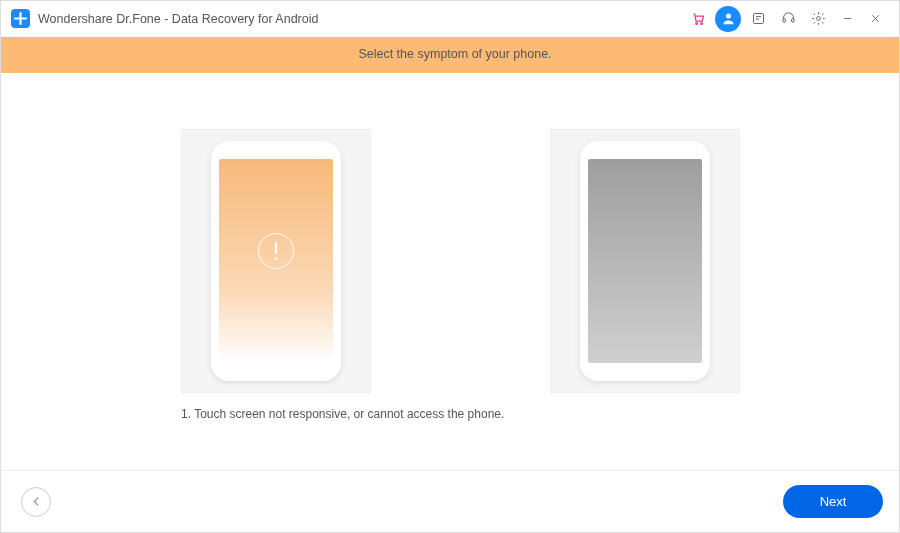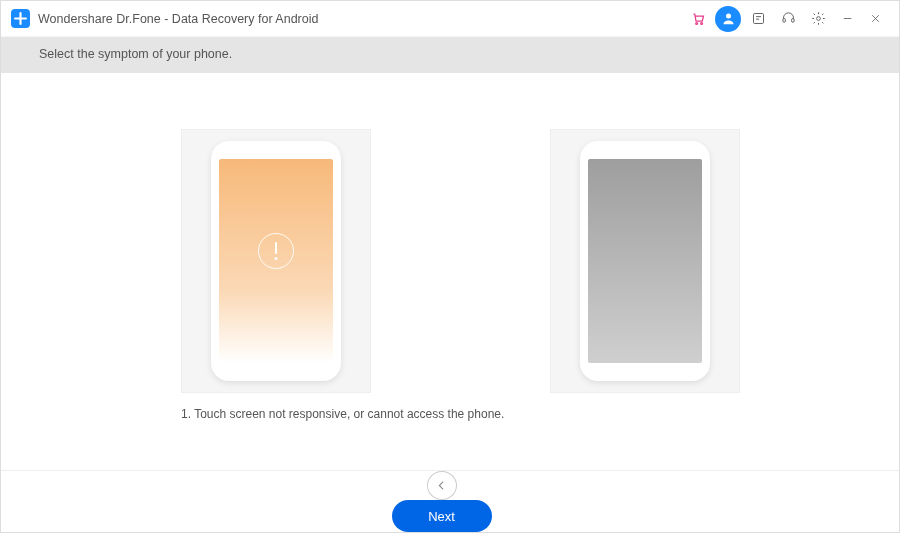--- a/index.html
+++ b/index.html
@@ -12,36 +12,36 @@
     .title { font-size:12.5px; color:#555; }
     .titlebar-spacer { flex:1; }
     .tb-icon { width:26px; height:26px; display:flex; align-items:center; justify-content:center; margin:0 2px; cursor:pointer; border-radius:50%; color:#666; }
     .tb-icon svg { width:15px; height:15px; }
     .cart svg { stroke:#e83e8c; fill:none; }
     .user { background:#1a8cff; color:#fff; }
     .user svg { fill:#fff; }
     .win-btn { width:28px; height:26px; display:flex; align-items:center; justify-content:center; cursor:pointer; color:#666; }
 
     
-    .instruction { background:#e5e5e5; padding:10px 28px 12px 38px; font-size:12.5px; color:#555; }
+    .instruction { background:#fdba74; padding:10px 28px 12px 38px; font-size:12.5px; color:#555;text-align:center; }
 
     
     .content { flex:1; display:flex; justify-content:center; align-items:flex-start; gap:200px; padding-top:56px; background:#fff; }
     .option { width:169px; cursor:pointer; }
     .card { width:190px; height:264px; background:#f5f5f5; border:1px solid #eee; display:flex; align-items:center; justify-content:center; }
     .phone { width:130px; height:240px; background:#fff; border-radius:18px; box-shadow:0 2px 6px rgba(0,0,0,0.1); padding:18px 8px; display:flex; align-items:center; justify-content:center; }
     .screen { width:100%; height:100%; border-radius:2px; display:flex; align-items:center; justify-content:center; }
     .screen-orange { background:linear-gradient(to bottom, #f7b97a 0%, #fbd9b6 65%, #fff 100%); }
     .screen-gray   { background:linear-gradient(to bottom, #9e9e9e 0%, #cfcfcf 100%); }
     .excl-circle { width:36px; height:36px; border:1.5px solid rgba(255,255,255,0.9); border-radius:50%; display:flex; align-items:center; justify-content:center; margin-top:-20px; }
     .excl-circle svg { width:6px; height:20px; fill:rgba(255,255,255,0.95); }
     .option-label { margin-top:14px; font-size:12px; color:#555; text-align:center; white-space:nowrap; }
 
     
-    .footer { height:62px; display:flex; align-items:center; padding:0 37px 0 20px; border-top:1px solid #eee;flex-direction:column; }
+    .footer { height:62px; display:flex; align-items:center; padding:0 16px 0 20px; border-top:1px solid #eee; }
     .back-btn { width:30px; height:30px; border:1px solid #ccc; border-radius:50%; display:flex; align-items:center; justify-content:center; cursor:pointer; color:#888; }
     .back-btn svg { width:13px; height:13px; }
     .footer-spacer { flex:1; }
     .next-btn { background:#0066e6; color:#fff; border:none; border-radius:17px; width:100px; height:33px; font-size:13px; cursor:pointer; }
   </style>
 </head>
 <body>
 
 <div class="titlebar">
   <div class="logo">

